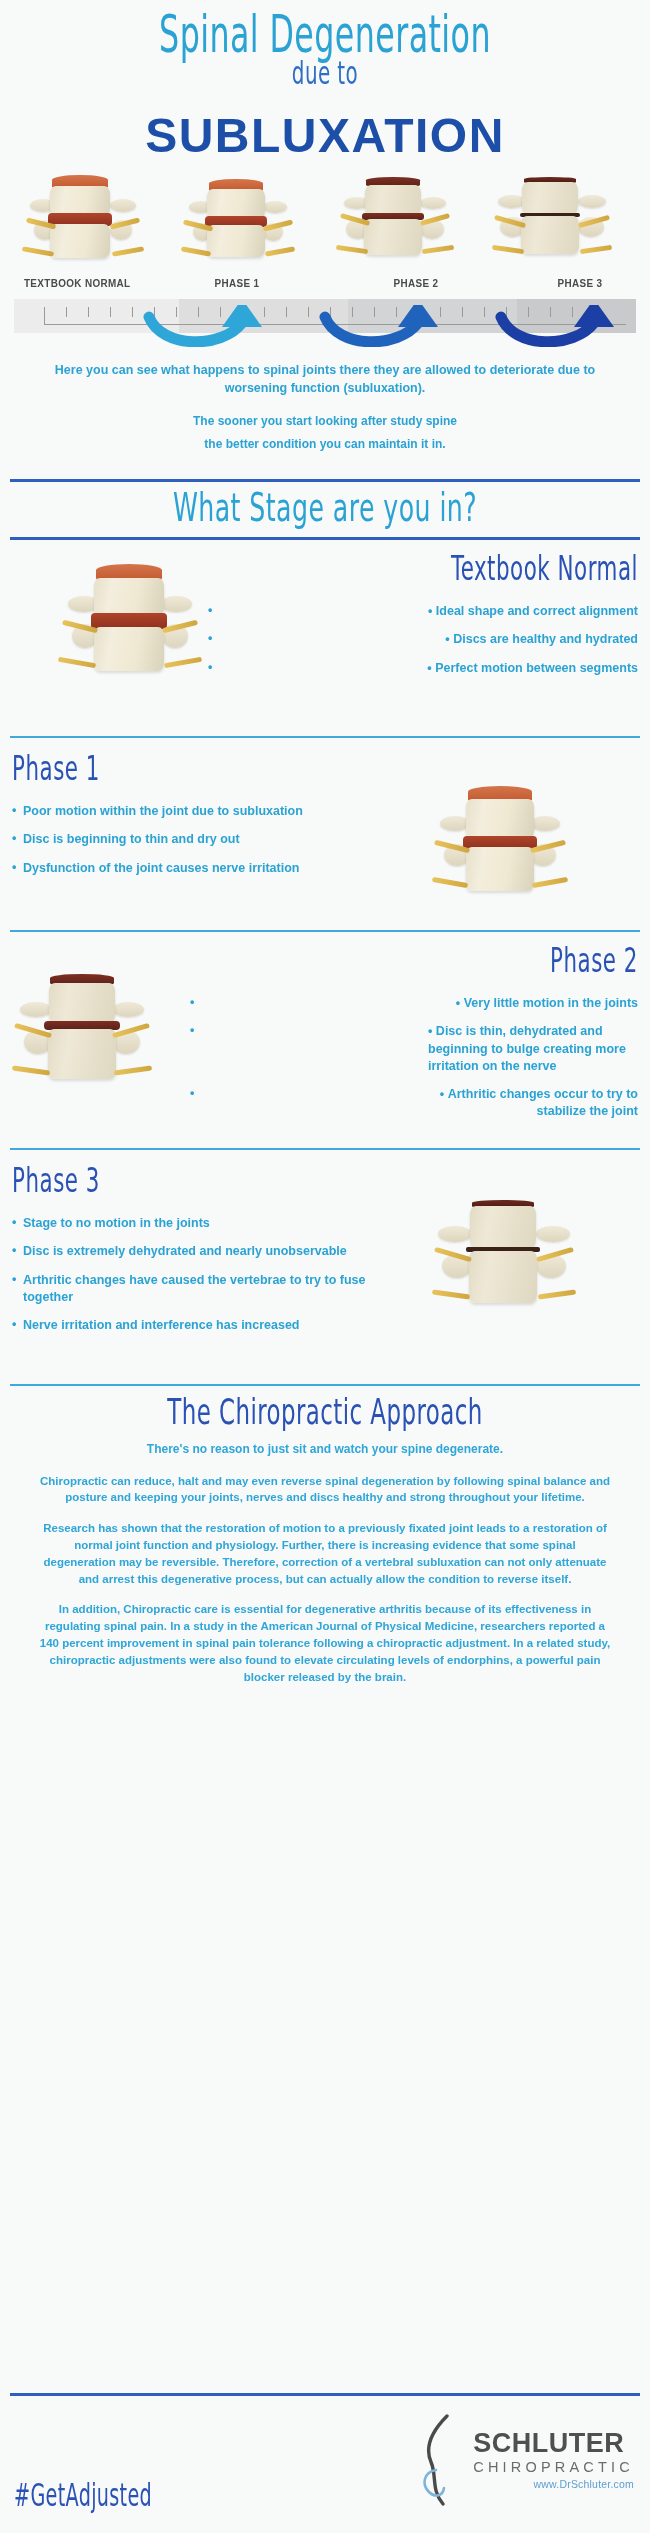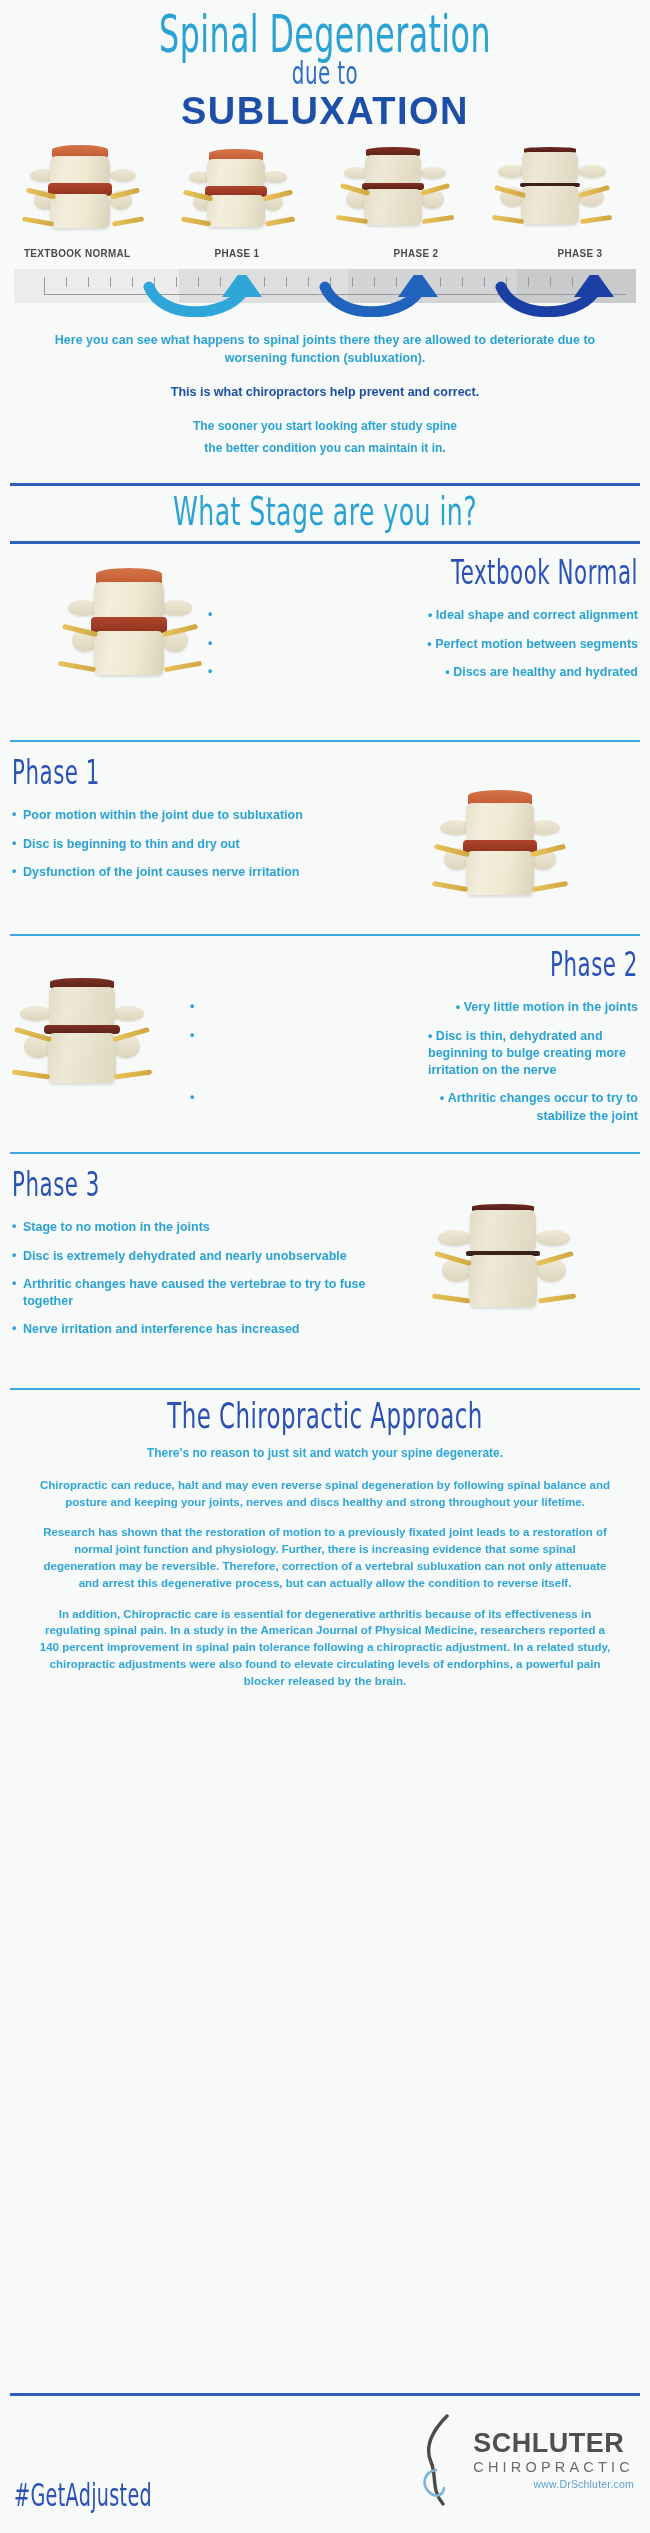--- a/index.html
+++ b/index.html
@@ -32,25 +32,25 @@
     font-family: "Liberation Sans Narrow", "DejaVu Sans Condensed", "Liberation Sans", sans-serif;
     font-size: 27px;
     color: #2e6fc4;
     font-weight: 400;
     letter-spacing: 0.5px;
     margin-top: 2px;
     transform: scaleX(0.82) scaleY(1.15);
     transform-origin: center top;
   }
   .title-line3 {
-    font-size: 38px;
+    font-size: 48px;
     color: #1d4fa8;
     font-weight: bold;
     letter-spacing: 1.5px;
-    margin-top: 4px;
+    margin-top: 22px;
   }
 
   
   .vert { position: relative; display: inline-block; }
   .vert .body {
     background: linear-gradient(100deg,#e6e0cb 0%,#f3eedd 25%,#efe8d2 60%,#d9d2bb 100%);
     border-radius: 6px/8px;
     position: relative;
     box-shadow: 0 2px 3px rgba(0,0,0,0.12);
   }
@@ -291,21 +291,20 @@
       </g>
       <g>
         <path d="M487 12 C 500 44, 560 44, 580 18" stroke="#1b3fa5" stroke-width="11" fill="none" stroke-linecap="round"></path>
         <polygon points="580,-6 600,22 560,22" fill="#1b3fa5"></polygon>
       </g>
     </svg>
   </div>
 
   <div class="intro">
     <p>Here you can see what happens to spinal joints there they are allowed to deteriorate due to worsening function (subluxation).</p>
-    <p class="navy">This is what chiropractors help prevent and correct.</p>
     <p class="small">The sooner you start looking after study spine</p>
     <p class="small" style="margin-top:5px;">the better condition you can maintain it in.</p>
   </div>
 
   <div style="margin-top:26px;">
     <div class="rule"></div>
     <div class="section-q">What Stage are you in?</div>
     <div class="rule"></div>
   </div>
 
@@ -324,24 +323,24 @@
       <div class="nerve" style="left:-20px;top:96px;width:38px;transform:rotate(10deg);"></div>
       <div class="nerve" style="right:-20px;top:96px;width:38px;transform:rotate(-10deg);"></div>
     </div>
     <div style="position:absolute;left:208px;top:12px;width:430px;text-align:right;">
       <div class="stage-title right">Textbook Normal</div>
       <ul class="bullets" style="margin-top:18px;">
         <li style="padding-left:0;">
           <span style="display:inline-block;">•&nbsp;<span>Ideal shape and correct alignment</span></span>
         </li>
         <li style="padding-left:0;">
+          <span style="display:inline-block;">•&nbsp;<span>Discs are healthy and hydrated</span></span>
+        </li>
+        <li style="padding-left:0;">
           <span style="display:inline-block;">•&nbsp;<span>Perfect motion between segments</span></span>
-        </li>
-        <li style="padding-left:0;">
-          <span style="display:inline-block;">•&nbsp;<span>Discs are healthy and hydrated</span></span>
         </li>
       </ul>
     </div>
   </div>
 
   <div class="rule thin"></div>
 
   <div class="stage" style="height:192px;">
     <div style="position:absolute;left:12px;top:14px;width:360px;text-align:left;">
       <div class="stage-title">Phase 1</div>

